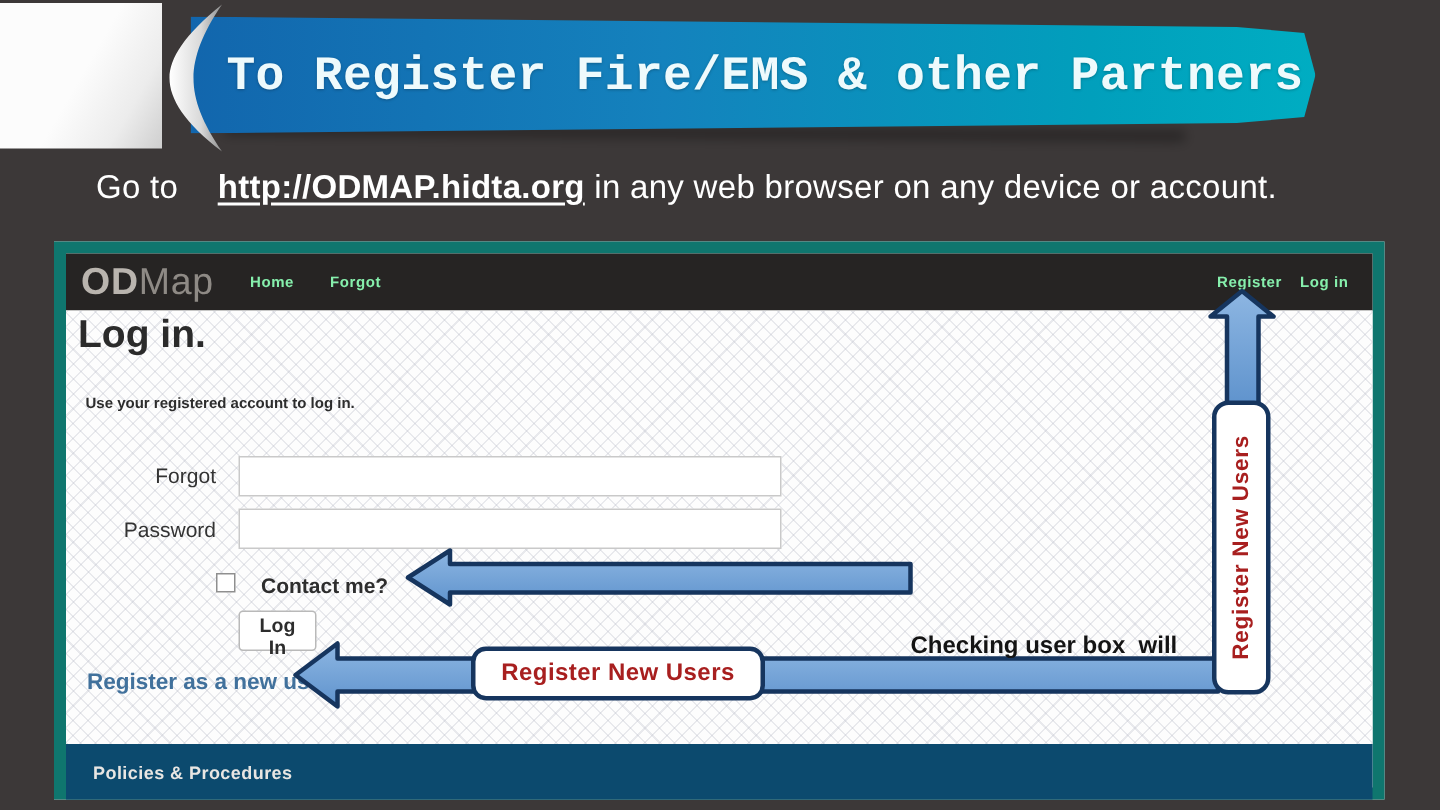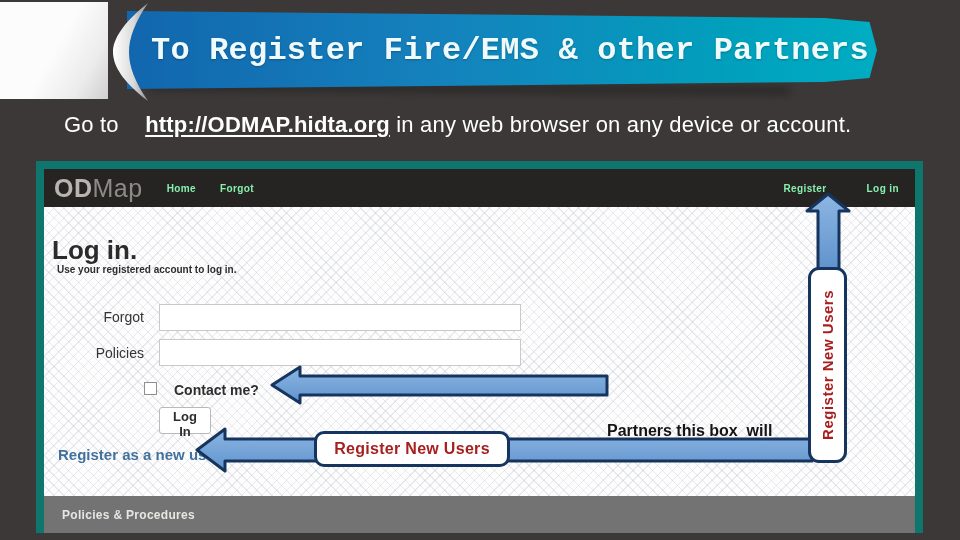--- a/index.html
+++ b/index.html
@@ -40,49 +40,49 @@
     box-sizing:border-box; border:8px solid #0f766e; background:#fdfdfd;
   }
   .navbar {
     height:38px; background:#262423; display:flex; align-items:center;
     padding:0 16px 0 10px; color:#d6d2cd;
   }
   .logo { font-size:25px; letter-spacing:.5px; margin-right:24px; white-space:nowrap; }
   .logo .b { font-weight:bold; color:#b9b4ae; }
   .logo .l { font-weight:normal; color:#8e8a85; }
   .nav-link { font-size:10px; font-weight:bold; letter-spacing:.4px; color:#86efac; margin-right:24px; cursor:pointer; }
-  .nav-right { margin-left:auto; display:flex; gap:40px; }
+  .nav-right { margin-left:auto; display:flex; gap:12px; }
   .nav-right .nav-link { margin-right:0; }
   .site-body {
     position:relative; height:289px; background-color:#fdfdfd;
     background-image:
       repeating-linear-gradient(45deg,  rgba(185,188,200,.30) 0 1px, transparent 1px 7px),
       repeating-linear-gradient(-45deg, rgba(185,188,200,.30) 0 1px, transparent 1px 7px);
   }
-  .login-heading { position:absolute; left:8px; top:28px; font-size:26px; font-weight:bold; color:#2b2b2b; }
+  .login-heading { position:absolute; left:8px; top:0; font-size:26px; font-weight:bold; color:#2b2b2b; }
   .login-sub { position:absolute; left:13px; top:57px; font-size:10px; font-weight:bold; color:#2d2d2d; }
   .fld-label { position:absolute; left:0; width:100px; text-align:right; font-size:14px; color:#333; }
   .fld-input {
     position:absolute; left:115px; width:362px; height:27px; box-sizing:border-box;
     border:1px solid #c9c9c9; background:#fff; padding:0 8px; font-size:14px;
   }
   .remember-box {
     position:absolute; left:100px; top:175px; width:13px; height:13px;
     box-sizing:border-box; border:1px solid #8f8f8f; background:#fff; margin:0;
     appearance:none; -webkit-appearance:none;
   }
   .remember-label { position:absolute; left:130px; top:175px; font-size:14px; font-weight:bold; color:#2d2d2d; }
   .login-btn {
     position:absolute; left:115px; top:200px; width:52px; height:27px;
     border:1px solid #b9b9b9; border-radius:3px; background:#fff;
     font-family:inherit; font-size:13px; font-weight:bold; color:#2d2d2d; cursor:pointer;
   }
   .blue-link { position:absolute; font-size:15px; font-weight:bold; color:#41719c; cursor:pointer; }
   .site-footer {
-    height:37px; background:#737373; display:flex; align-items:center; padding-left:18px;
+    height:37px; background:#0c4a6e; display:flex; align-items:center; padding-left:18px;
   }
   .footer-link { font-size:12px; font-weight:bold; color:#e8e6e3; letter-spacing:.3px; cursor:pointer; }
   
   .arrows-svg { position:absolute; left:0; top:0; z-index:5; pointer-events:none; }
   .note-text {
     position:absolute; left:607px; top:373px; z-index:6;
     font-size:16px; font-weight:bold; color:#141414; line-height:23px; white-space:pre;
   }
   .callout-box {
     position:absolute; left:314px; top:431px; width:196px; height:36px; z-index:6;
@@ -136,21 +136,21 @@
       </div>
     </div>
 
     <div class="site-body">
       <div class="login-heading">Log in.</div>
       <div class="login-sub">Use your registered account to log in.</div>
 
       <div class="fld-label" style="top:102px;">Forgot</div>
       <input class="fld-input" style="top: 97px;" type="text" value="">
 
-      <div class="fld-label" style="top:138px;">Policies</div>
+      <div class="fld-label" style="top:138px;">Password</div>
       <input class="fld-input" style="top: 132px;" type="text" value="">
 
       <input class="remember-box" type="checkbox" style="">
       <div class="remember-label">Contact me?</div>
 
       <button class="login-btn">Log In</button>
 
       <div class="blue-link" style="left:14px; top:239px;">Register as a new user</div>
     </div>
 
@@ -165,21 +165,21 @@
         <stop offset="0" stop-color="#8db6e2"></stop>
         <stop offset="1" stop-color="#5f93cd"></stop>
       </linearGradient>
     </defs>
     <polygon points="272,385 300,367 300,376 607,376 607,395 300,395 300,403" fill="url(#arrowFill)" stroke="#16355e" stroke-width="3" stroke-linejoin="round"></polygon>
     <polygon points="197,450 225,429 225,439 812,439 812,461 225,461 225,471" fill="url(#arrowFill)" stroke="#16355e" stroke-width="3" stroke-linejoin="round"></polygon>
     <polygon points="828,194 849,211 839,211 839,270 818,270 818,211 807,211" fill="url(#arrowFill)" stroke="#16355e" stroke-width="3" stroke-linejoin="round"></polygon>
   </svg>
 
   <div class="note-text">
-    <div>Partners this box  will</div>
+    <div>Checking user box  will</div>
   </div>
 
   <div class="callout-box">
     <span>Register New Users</span>
   </div>
 
   <div class="vtab">
     <span>Register New Users</span>
   </div>
 

